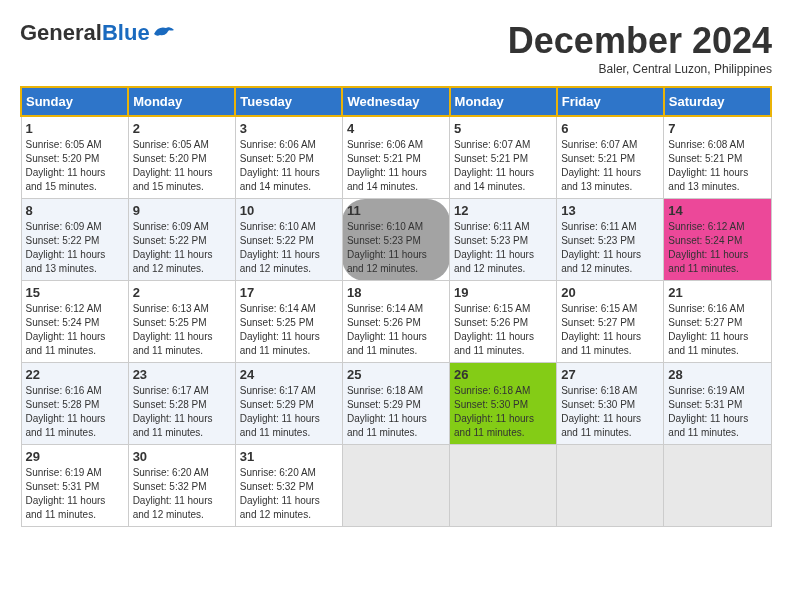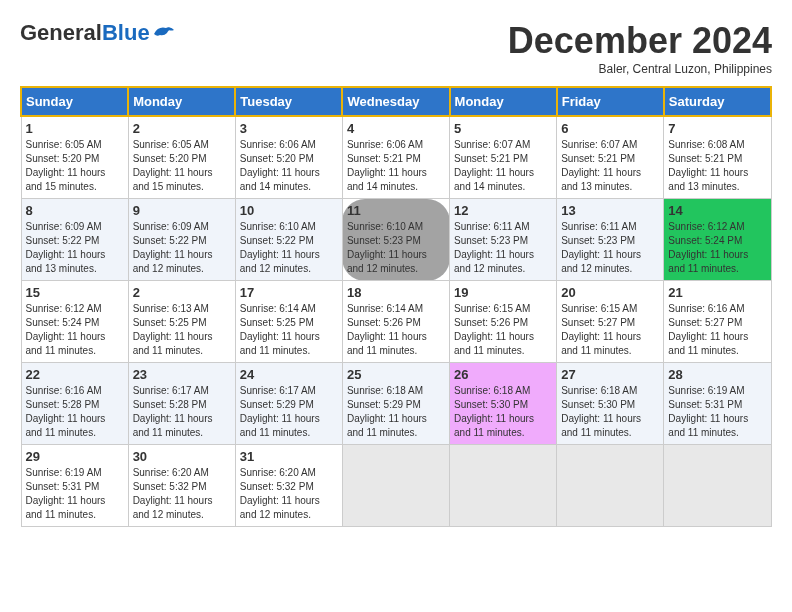--- a/index.html
+++ b/index.html
@@ -157,21 +157,21 @@
           <div class="day-info">Sunrise: 6:10 AM<br>Sunset: 5:23 PM<br>Daylight: 11 hours and 12 minutes.</div>
         </td>
         <td style="background-color: rgb(240, 244, 250);">
           <span class="day-num">12</span>
           <div class="day-info">Sunrise: 6:11 AM<br>Sunset: 5:23 PM<br>Daylight: 11 hours and 12 minutes.</div>
         </td>
         <td style="background-color: rgb(240, 244, 250);">
           <span class="day-num">13</span>
           <div class="day-info">Sunrise: 6:11 AM<br>Sunset: 5:23 PM<br>Daylight: 11 hours and 12 minutes.</div>
         </td>
-        <td style="background-color: #22c55e;">
+        <td style="background-color: #ec4899;">
           <span class="day-num">14</span>
           <div class="day-info">Sunrise: 6:12 AM<br>Sunset: 5:24 PM<br>Daylight: 11 hours and 11 minutes.</div>
         </td>
       </tr>
       <tr>
         <td>
           <span class="day-num">15</span>
           <div class="day-info">Sunrise: 6:12 AM<br>Sunset: 5:24 PM<br>Daylight: 11 hours and 11 minutes.</div>
         </td>
         <td>
@@ -209,21 +209,21 @@
           <div class="day-info">Sunrise: 6:17 AM<br>Sunset: 5:28 PM<br>Daylight: 11 hours and 11 minutes.</div>
         </td>
         <td style="background-color: rgb(240, 244, 250);">
           <span class="day-num">24</span>
           <div class="day-info">Sunrise: 6:17 AM<br>Sunset: 5:29 PM<br>Daylight: 11 hours and 11 minutes.</div>
         </td>
         <td style="background-color: rgb(240, 244, 250);">
           <span class="day-num">25</span>
           <div class="day-info">Sunrise: 6:18 AM<br>Sunset: 5:29 PM<br>Daylight: 11 hours and 11 minutes.</div>
         </td>
-        <td style="background-color: #f0abfc;">
+        <td style="background-color: #84cc16;">
           <span class="day-num">26</span>
           <div class="day-info">Sunrise: 6:18 AM<br>Sunset: 5:30 PM<br>Daylight: 11 hours and 11 minutes.</div>
         </td>
         <td style="background-color: rgb(240, 244, 250);">
           <span class="day-num">27</span>
           <div class="day-info">Sunrise: 6:18 AM<br>Sunset: 5:30 PM<br>Daylight: 11 hours and 11 minutes.</div>
         </td>
         <td style="background-color: rgb(240, 244, 250);">
           <span class="day-num">28</span>
           <div class="day-info">Sunrise: 6:19 AM<br>Sunset: 5:31 PM<br>Daylight: 11 hours and 11 minutes.</div>

